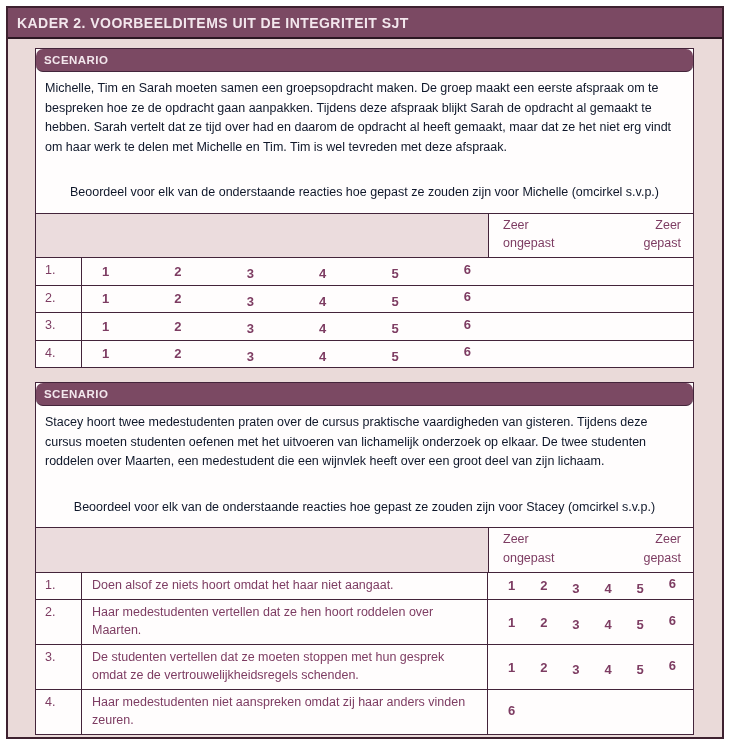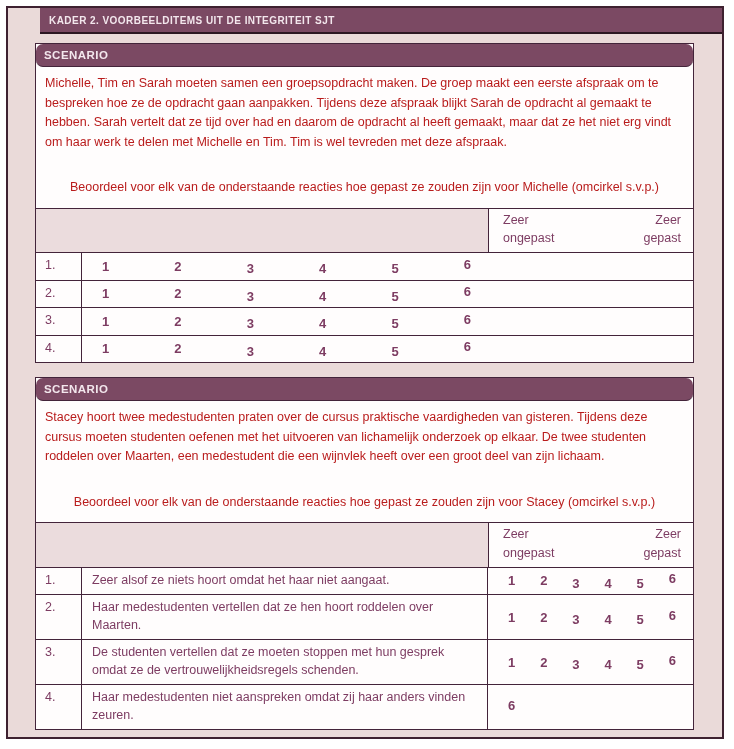--- a/index.html
+++ b/index.html
@@ -14,46 +14,45 @@
     position:absolute; left:6px; top:6px;
     width:718px; height:733px;
     box-sizing:border-box;
     border:2px solid #3e2130;
     background:#eadad9;
     overflow:hidden;
   }
   .titlebar {
     background:#7b4963;
     color:#f3e7ed;
-    font-size:10px;
+    font-size:14px;
     font-weight:bold;
     letter-spacing:0.45px;
     padding:7px 9px 6px 9px;
     border-bottom:2px solid #2c1722;
-    margin-left:32px;
   }
   .scenarios { padding:9px 28px 0 27px; }
   .scenario {
     border:1px solid #43243a;
     background:#fffdfd;
     margin-bottom:14px;
   }
   .sc-header {
     background:#7b4963;
     color:#f3e7ed;
     font-size:11.5px;
     font-weight:bold;
     letter-spacing:0.45px;
     padding:5px 8px 5px 8px;
     border-bottom:1px solid #43243a;
     border-radius:7px;
   }
   .sc-body {
     padding:7px 9px 10px 9px;
-    color:#b91c1c;
+    color:#0f172a;
     font-size:12.5px;
     line-height:1.56;
   }
   .sc-instr { margin-top:26px;text-align:center; }
   .sjt-table {
     border-top:1px solid #43243a;
     color:#7d3c62;
     font-size:12.5px;
   }
   .thead {
@@ -195,21 +194,21 @@
           </div>
           <div class="scale-max">
             <div>Zeer</div>
             <div>gepast</div>
           </div>
         </div>
       </div>
       <div class="rows">
   <div class="row">
     <div class="cell-num item-num">1.</div>
-    <div class="cell-text item-text">Zeer alsof ze niets hoort omdat het haar niet aangaat.</div>
+    <div class="cell-text item-text">Doen alsof ze niets hoort omdat het haar niet aangaat.</div>
     <div class="cell-rating rating">
                 <span class="digit d1">1</span>
                 <span class="digit d2">2</span>
                 <span class="digit d3">3</span>
                 <span class="digit d4">4</span>
                 <span class="digit d5">5</span>
                 <span class="digit d6">6</span>
               </div>
   </div>
 

